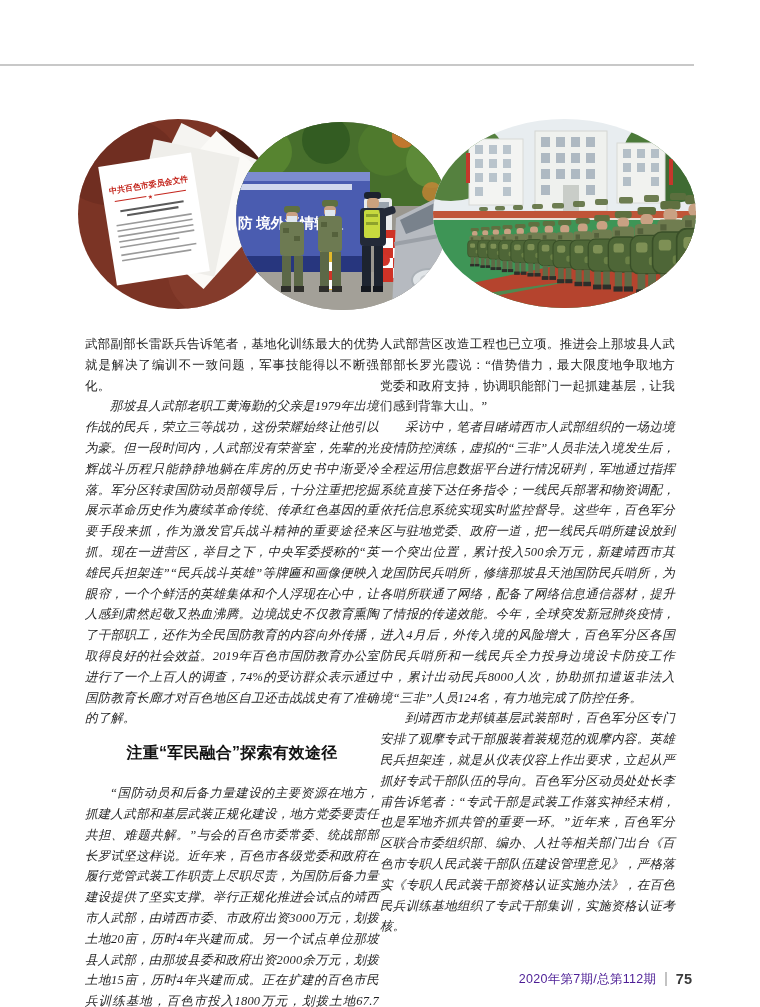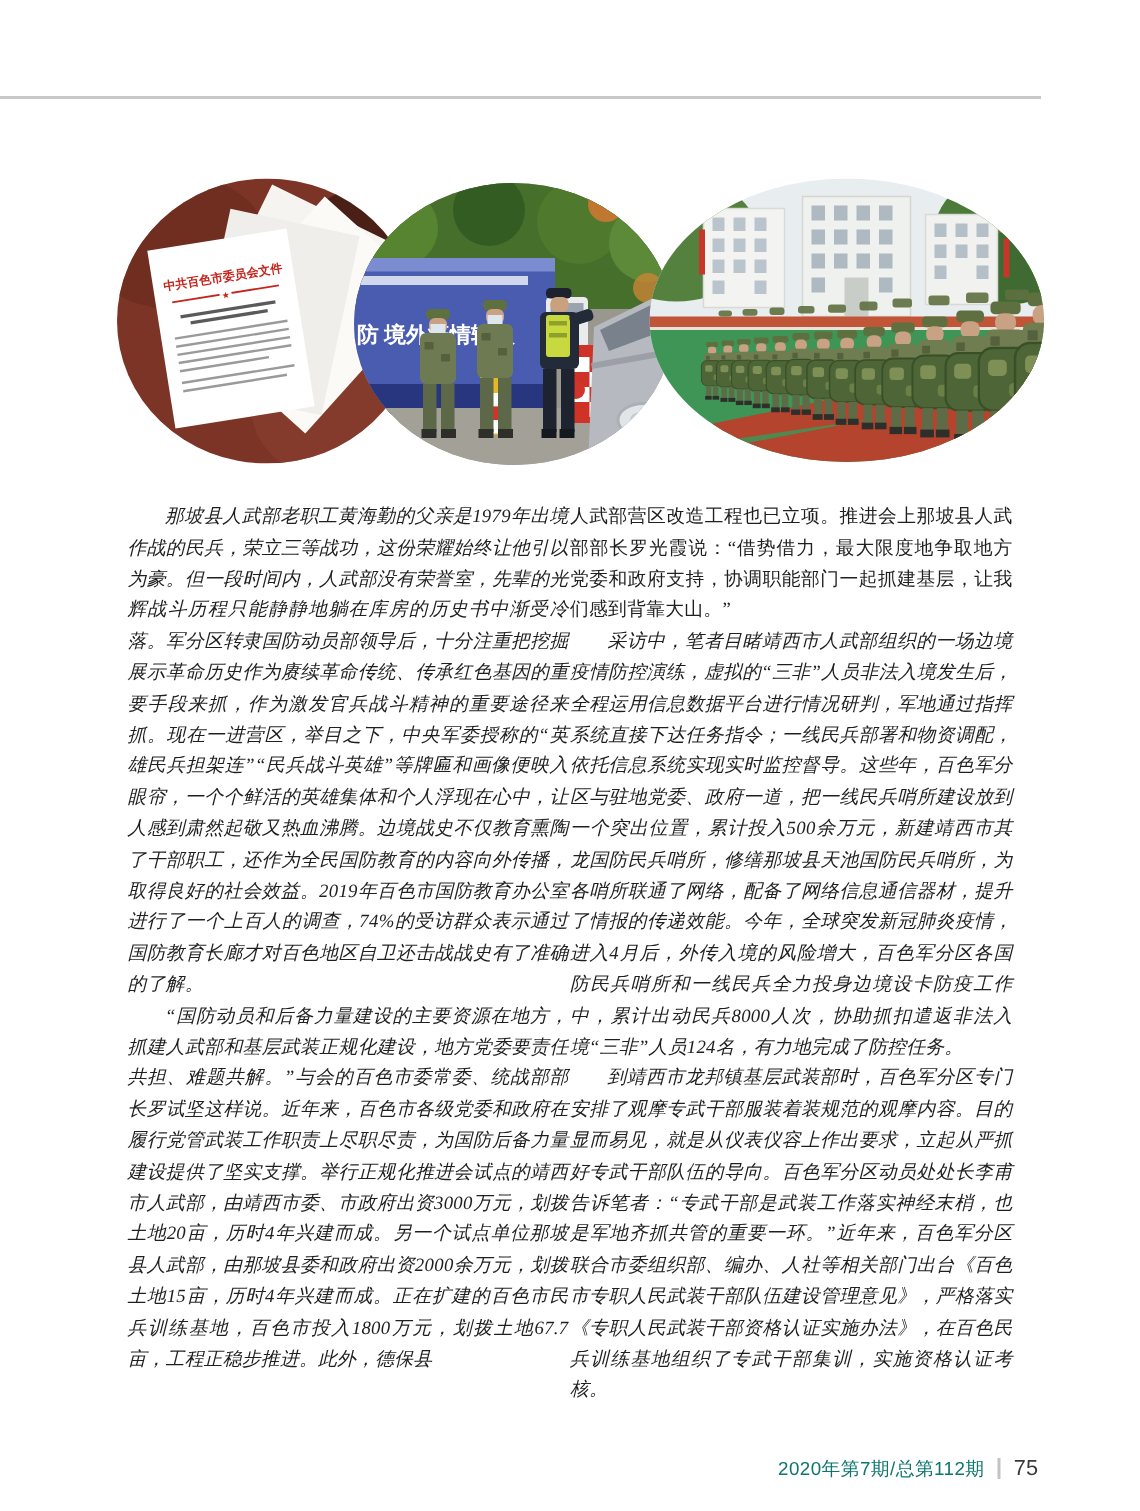--- a/index.html
+++ b/index.html
@@ -33,23 +33,23 @@
     display:inline-block;width:12px;height:12px;margin-left:4px;
     background:#d5342b;color:#fff;font-family:"Liberation Sans",sans-serif;
     font-weight:700;font-size:9.5px;line-height:12px;text-align:center;
     vertical-align:-1px;text-indent:0;border-radius:1px;
   }
   .page-footer{
     position:absolute;top:969px;right:68px;height:20px;
     display:flex;align-items:center;gap:9px;
     font-family:"Liberation Sans","DejaVu Sans",sans-serif;
   }
-  .footer-issue{font-size:12.5px;color:#0f766e;letter-spacing:.3px;margin-left:32px;}
+  .footer-issue{font-size:12.5px;color:#4c1d95;letter-spacing:.3px;margin-left:32px;}
   .footer-sep{width:1.5px;height:14px;background:#c3c3c3;}
-  .footer-page{font-size:14.5px;font-weight:400;color:#3a3a3a;}
+  .footer-page{font-size:14.5px;font-weight:700;color:#3a3a3a;}
 </style>
 </head>
 <body>
 
 <div class="top-rule"></div>
 
 <div class="photos">
 
   <div class="photo" style="left:78px;top:119px;z-index:1;">
     <svg width="200" height="190" viewBox="0 0 200 190">
@@ -296,28 +296,30 @@
         <use href="#sol" transform="translate(174,92) scale(1.30)"></use>
         <use href="#sol" transform="translate(196,88) scale(1.42)"></use>
         <use href="#sol" transform="translate(218,82) scale(1.55)"></use>
         <use href="#sol" transform="translate(242,76) scale(1.68)"></use>
       </g>
     </svg>
   </div>
 </div>
 
 <div class="col col-left">
+  <p class="para">武部副部长雷跃兵告诉笔者，基地化训练最大的优势就是解决了编训不一致问题，军事技能得以不断强化。</p>
   <p class="para ind">那坡县人武部老职工黄海勤的父亲是1979年出境作战的民兵，荣立三等战功，这份荣耀始终让他引以为豪。但一段时间内，人武部没有荣誉室，先辈的光辉战斗历程只能静静地躺在库房的历史书中渐受冷落。军分区转隶国防动员部领导后，十分注重把挖掘展示革命历史作为赓续革命传统、传承红色基因的重要手段来抓，作为激发官兵战斗精神的重要途径来抓。现在一进营区，举目之下，中央军委授称的“英雄民兵担架连”“民兵战斗英雄”等牌匾和画像便映入眼帘，一个个鲜活的英雄集体和个人浮现在心中，让人感到肃然起敬又热血沸腾。边境战史不仅教育熏陶了干部职工，还作为全民国防教育的内容向外传播，取得良好的社会效益。2019年百色市国防教育办公室进行了一个上百人的调查，74%的受访群众表示通过国防教育长廊才对百色地区自卫还击战战史有了准确的了解。</p>
+  <h2 class="section-heading">注重“军民融合”探索有效途径</h2>
   <p class="para ind">“国防动员和后备力量建设的主要资源在地方，抓建人武部和基层武装正规化建设，地方党委要责任共担、难题共解。”与会的百色市委常委、统战部部长罗试坚这样说。近年来，百色市各级党委和政府在履行党管武装工作职责上尽职尽责，为国防后备力量建设提供了坚实支撑。举行正规化推进会试点的靖西市人武部，由靖西市委、市政府出资3000万元，划拨土地20亩，历时4年兴建而成。另一个试点单位那坡县人武部，由那坡县委和政府出资2000余万元，划拨土地15亩，历时4年兴建而成。正在扩建的百色市民兵训练基地，百色市投入1800万元，划拨土地67.7亩，工程正稳步推进。此外，德保县</p>
 </div>
 
 <div class="col col-right">
   <p class="para">人武部营区改造工程也已立项。推进会上那坡县人武部部长罗光霞说：“借势借力，最大限度地争取地方党委和政府支持，协调职能部门一起抓建基层，让我们感到背靠大山。”</p>
   <p class="para ind">采访中，笔者目睹靖西市人武部组织的一场边境疫情防控演练，虚拟的“三非”人员非法入境发生后，全程运用信息数据平台进行情况研判，军地通过指挥系统直接下达任务指令；一线民兵部署和物资调配，依托信息系统实现实时监控督导。这些年，百色军分区与驻地党委、政府一道，把一线民兵哨所建设放到一个突出位置，累计投入500余万元，新建靖西市其龙国防民兵哨所，修缮那坡县天池国防民兵哨所，为各哨所联通了网络，配备了网络信息通信器材，提升了情报的传递效能。今年，全球突发新冠肺炎疫情，进入4月后，外传入境的风险增大，百色军分区各国防民兵哨所和一线民兵全力投身边境设卡防疫工作中，累计出动民兵8000人次，协助抓扣遣返非法入境“三非”人员124名，有力地完成了防控任务。</p>
-  <p class="para ind">到靖西市龙邦镇基层武装部时，百色军分区专门安排了观摩专武干部服装着装规范的观摩内容。目的显而易见，就是从仪表仪容上作出要求，立起从严抓好专武干部队伍的导向。百色军分区动员处处长李甫告诉笔者：“专武干部是武装工作落实神经末梢，也是军地齐抓共管的重要一环。”近年来，百色军分区联合市委组织部、编办、人社等相关部门出台《百色市专职人民武装干部队伍建设管理意见》，严格落实《专职人民武装干部资格认证实施办法》，在百色民兵训练基地组织了专武干部集训，实施资格认证考核。</p>
+  <p class="para ind">到靖西市龙邦镇基层武装部时，百色军分区专门安排了观摩专武干部服装着装规范的观摩内容。英雄民兵担架连，就是从仪表仪容上作出要求，立起从严抓好专武干部队伍的导向。百色军分区动员处处长李甫告诉笔者：“专武干部是武装工作落实神经末梢，也是军地齐抓共管的重要一环。”近年来，百色军分区联合市委组织部、编办、人社等相关部门出台《百色市专职人民武装干部队伍建设管理意见》，严格落实《专职人民武装干部资格认证实施办法》，在百色民兵训练基地组织了专武干部集训，实施资格认证考核。</p>
 
 </div>
 
 <div class="page-footer">
   <span class="footer-issue">2020年第7期/总第112期</span>
   <span class="footer-sep"></span>
   <span class="footer-page">75</span>
 </div>
 
 </body></html>

